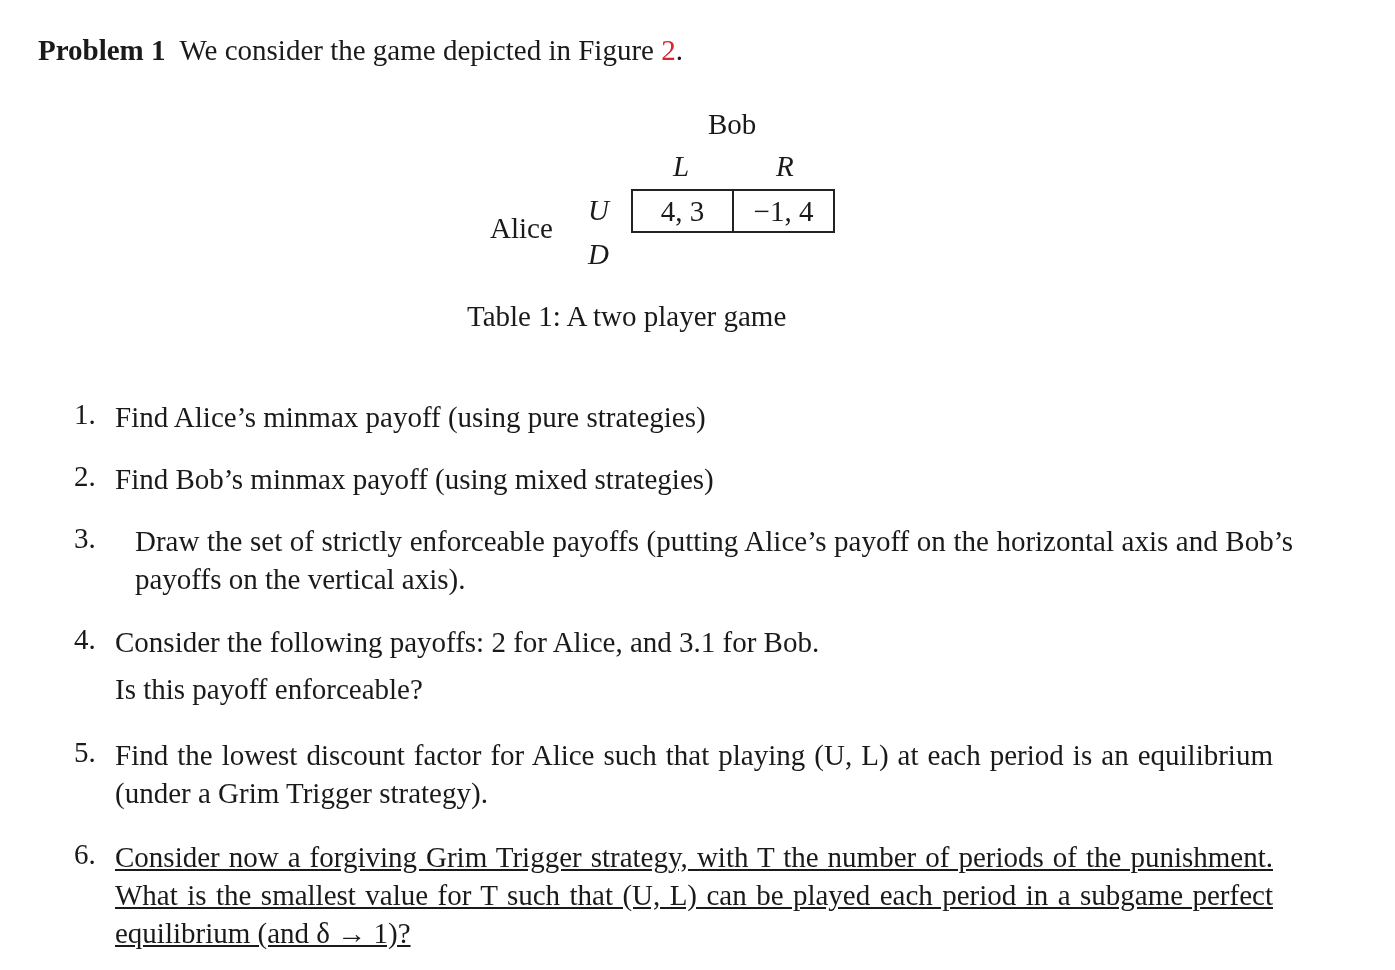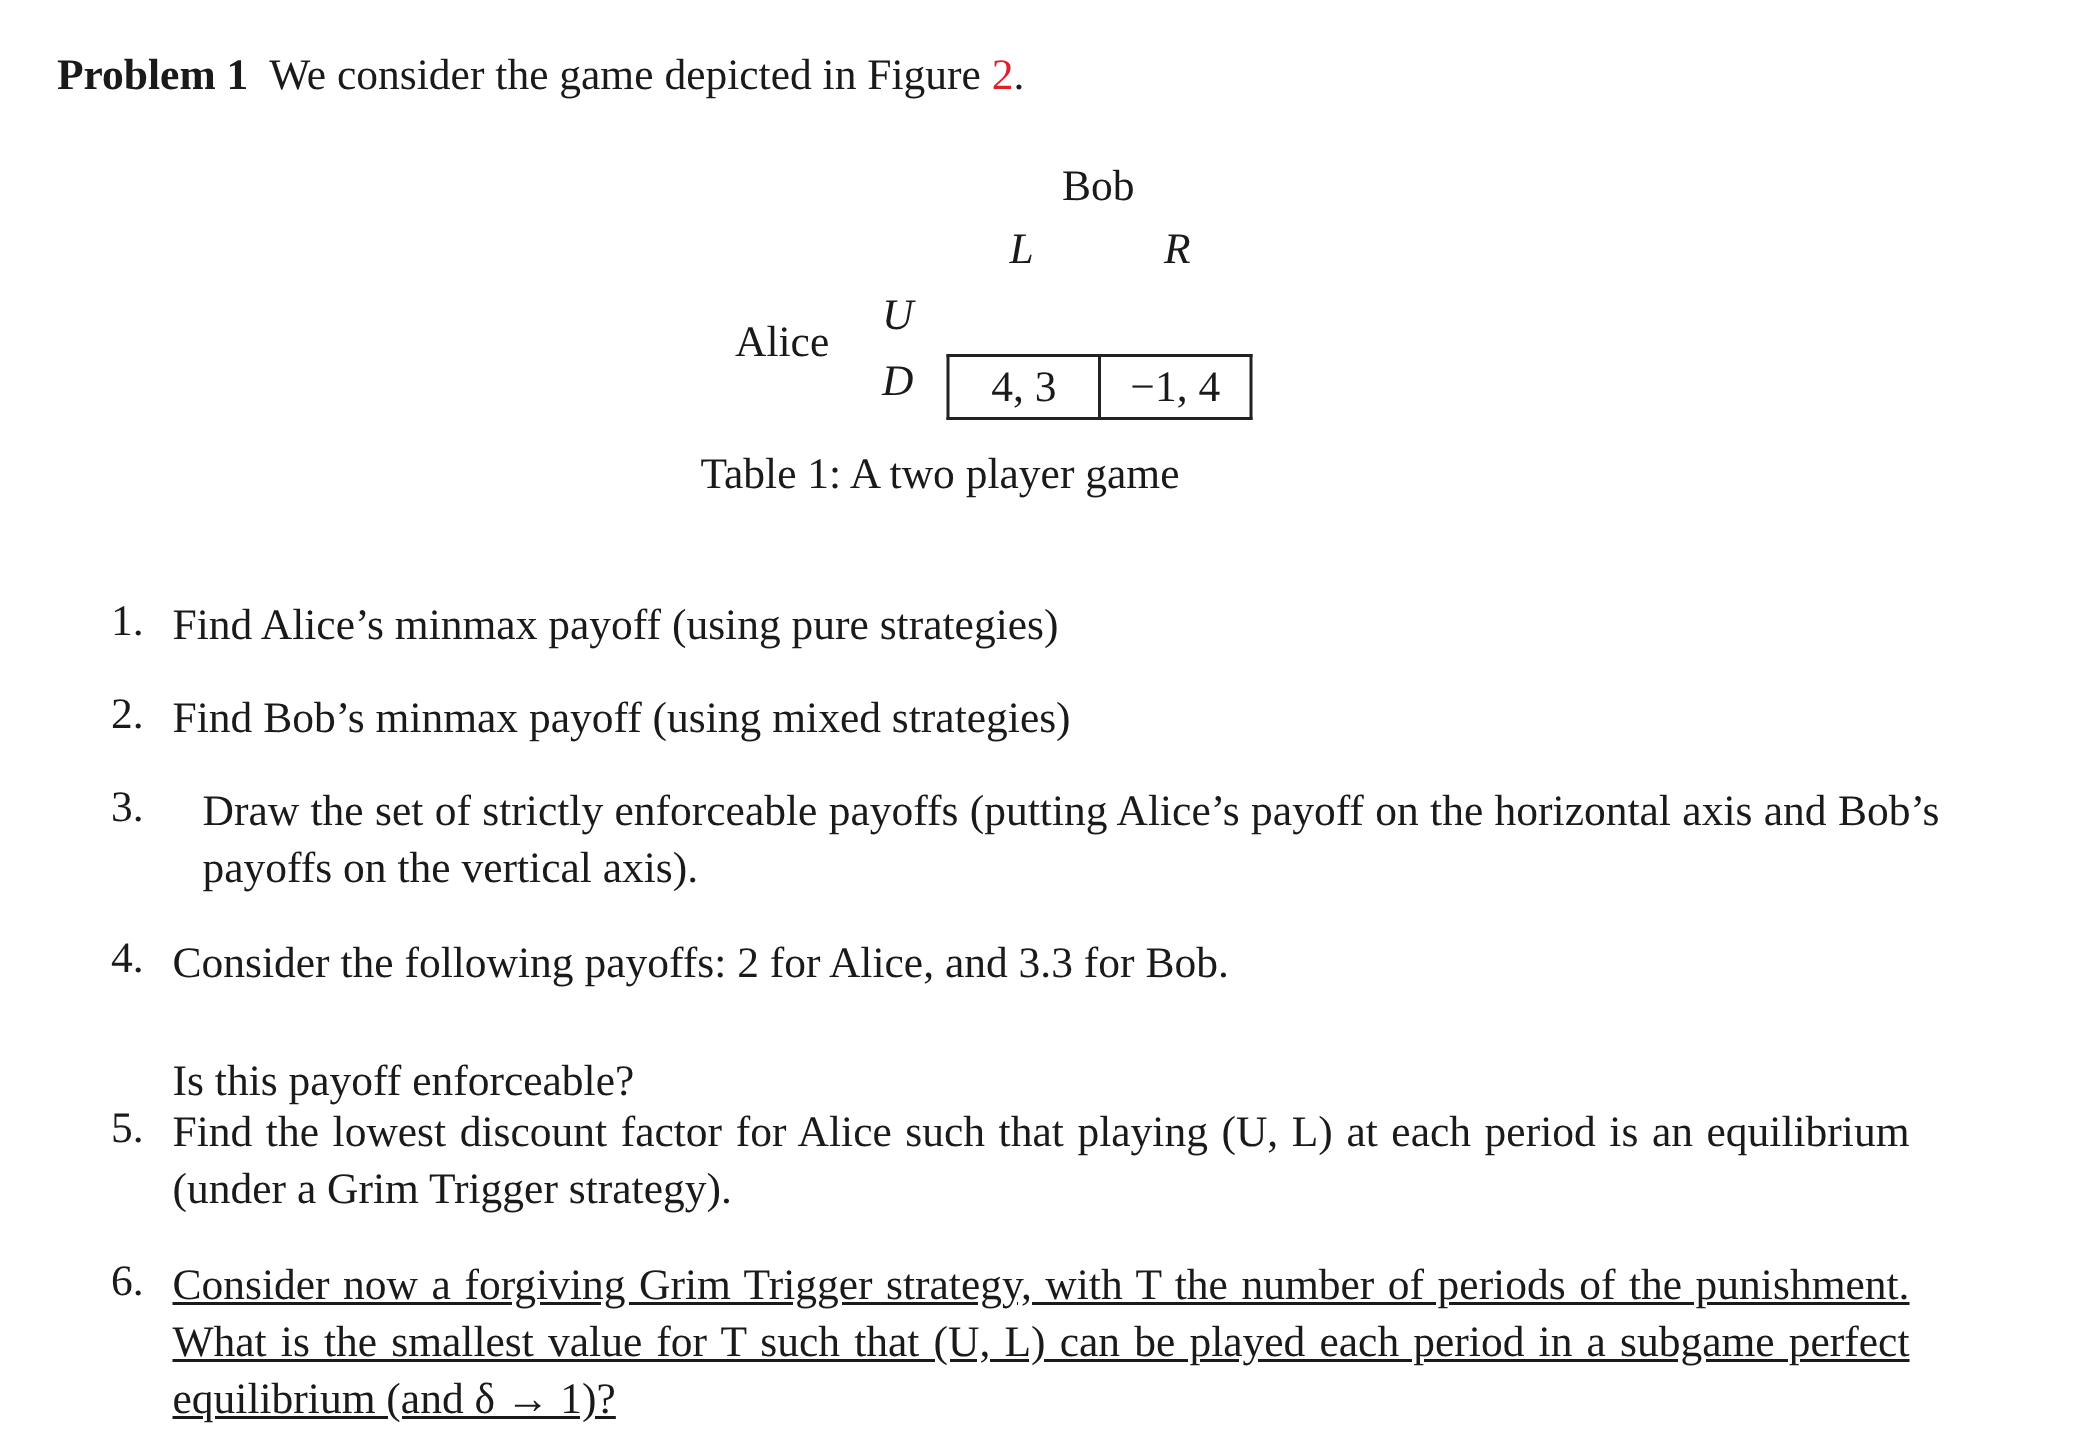--- a/index.html
+++ b/index.html
@@ -59,21 +59,20 @@
     }
     .row-label.u { top: 194px; }
     .row-label.d { top: 238px; }
     .payoff-table {
       position: absolute;
       left: 631px;
       top: 189px;
       border-collapse: collapse;
       font-family: "Liberation Serif", serif;
       font-size: 29px;
-      margin-top: 47px;
     }
     .payoff-table td {
       border: 2px solid #222;
       width: 99px;
       height: 40px;
       text-align: center;
       padding: 0;
       line-height: 40px;
     }
     .caption {
@@ -105,21 +104,20 @@
       position: absolute;
       left: 41px;
       width: 1158px;
       line-height: 38px;
       text-align: justify;
     }
     .q .sub {
       position: absolute;
       left: 41px;
       white-space: nowrap;
-      margin-top: 32px;
     }
   </style>
 </head>
 <body>
 
 <div class="problem-header">
   <span class="label">Problem 1</span><span>We consider the game depicted in Figure </span><span class="ref">2</span><span>.</span>
 </div>
 
 <div class="game">
@@ -150,21 +148,21 @@
   <div class="q" style="top:460px;">
     <span class="num">2.</span>
     <span class="text" style="top:0;">Find Bob’s minmax payoff (using mixed strategies)</span>
   </div>
   <div class="q" style="top:522px;">
     <span class="num">3.</span>
     <span class="text" style="top:0;margin-left:20px;">Draw the set of strictly enforceable payoffs (putting Alice’s payoff on the horizontal axis and Bob’s payoffs on the vertical axis).</span>
   </div>
   <div class="q" style="top:623px;">
     <span class="num">4.</span>
-    <span class="text" style="top:0;">Consider the following payoffs: 2 for Alice, and 3.3 for Bob.</span>
+    <span class="text" style="top:0;">Consider the following payoffs: 2 for Alice, and 3.1 for Bob.</span>
     <span class="sub" style="top:50px;">Is this payoff enforceable?</span>
   </div>
   <div class="q" style="top:736px;">
     <span class="num">5.</span>
     <span class="text" style="top:0;">Find the lowest discount factor for Alice such that playing (U, L) at each period is an equilibrium (under a Grim Trigger strategy).</span>
   </div>
   <div class="q" style="top:838px;">
     <span class="num">6.</span>
     <span class="text" style="top:0;text-decoration:underline;">Consider now a forgiving Grim Trigger strategy, with T the number of periods of the punishment.  What is the smallest value for T such that (U, L) can be played each period in a subgame perfect equilibrium (and δ → 1)?</span>
   </div>

